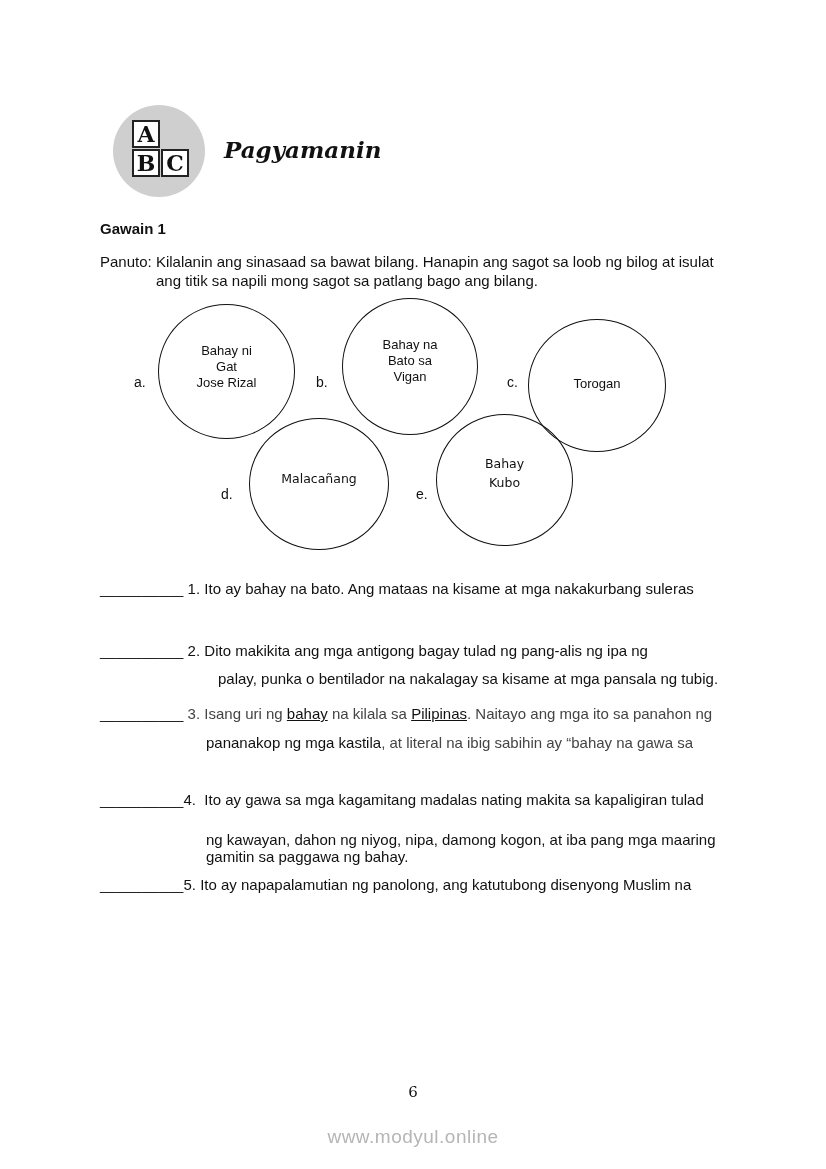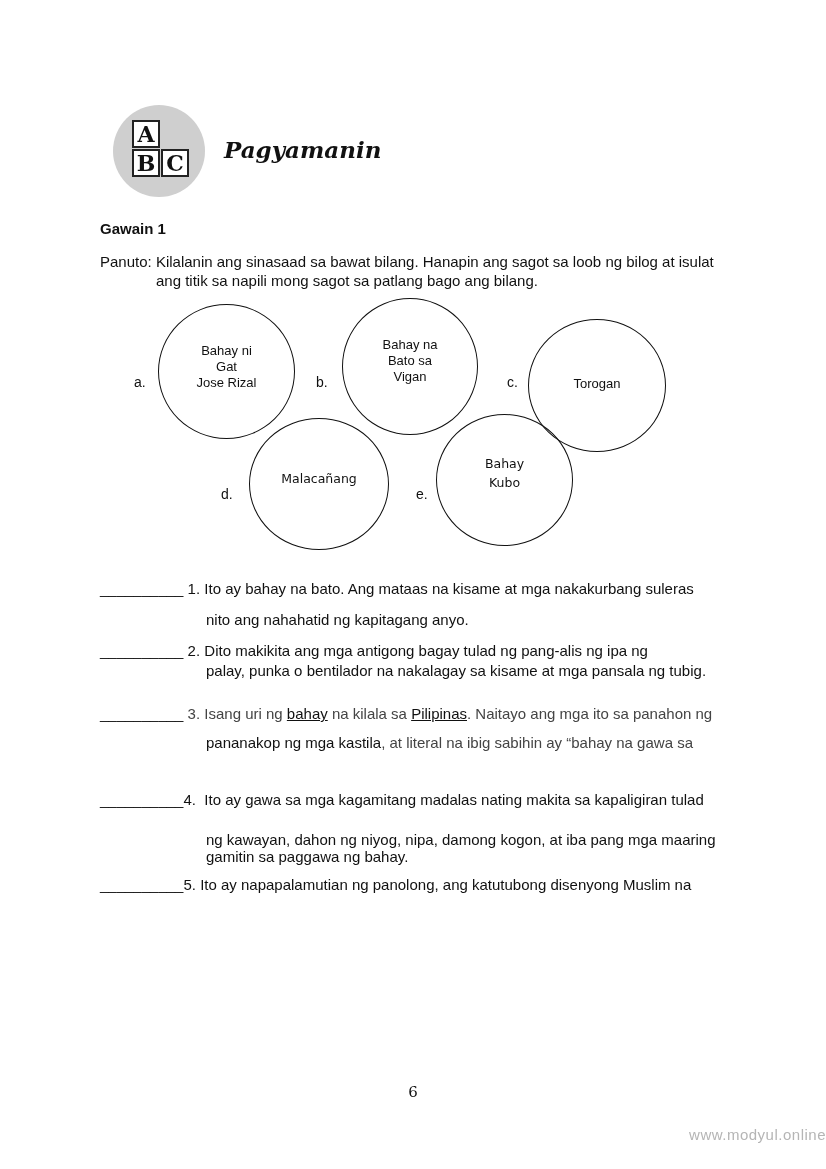--- a/index.html
+++ b/index.html
@@ -28,21 +28,21 @@
 
   
   .q { position: absolute; left: 100px; font-size: 15px; color: #111; }
   .q .blank { display: inline-block; }
   .q .line2 { position: absolute; left: 106px; white-space: nowrap; }
   .gray { color: #444; }
   .u { text-decoration: underline; }
 
   .page-number { left: 0; width: 826px; top: 1083px; text-align: center;
                  font-family: "DejaVu Serif", serif; font-size: 15px; color: #111; }
-  .watermark { left: 0; width: 826px; top: 1126px; text-align: right; font-size: 15px;
+  .watermark { left: 0; width: 826px; top: 1126px; text-align: center; font-size: 19px;
                color: #b5b5b5; letter-spacing: 0.5px; }
 </style>
 </head>
 <body>
 
 <div class="abs logo-circle">
   <div class="block" style="left:19px; top:15px;">A</div>
   <div class="block" style="left:19px; top:44px;">B</div>
   <div class="block" style="left:48px; top:44px;">C</div>
 </div>
@@ -89,28 +89,27 @@
       <div>Bahay</div>
       <div>Kubo</div>
     </div>
   </div>
 </div>
 
 <div class="q" style="top:580px;">
   <span class="blank">__________</span>
   <span>1.</span>
   <span>Ito ay bahay na bato. Ang mataas na kisame at mga nakakurbang suleras</span>
-  <div class="line2" style="top:31px;">nito ang nahahatid ng kapitagang anyo.</div>
 </div>
 
 <div class="q" style="top:642px;">
   <span class="blank">__________</span>
   <span>2.</span>
   <span>Dito makikita ang mga antigong bagay tulad ng pang-alis ng ipa ng</span>
-  <div class="line2" style="top:20px;">palay, punka o bentilador na nakalagay sa kisame at mga pansala ng tubig.</div>
+  <div class="line2" style="top:28px;margin-left:12px;">palay, punka o bentilador na nakalagay sa kisame at mga pansala ng tubig.</div>
 </div>
 
 <div class="q" style="top:705px;">
   <span class="blank">__________</span>
   <span class="gray">3.</span>
   <span class="gray">Isang uri ng </span><span class="u">bahay</span><span class="gray"> na kilala sa </span><span class="u">Pilipinas</span><span class="gray">. Naitayo ang mga ito sa panahon ng</span>
   <div class="line2" style="top:29px;">
     <span>pananakop ng mga kastila</span><span class="gray">, at literal na ibig sabihin ay “bahay na gawa sa</span>
   </div>
 </div>

